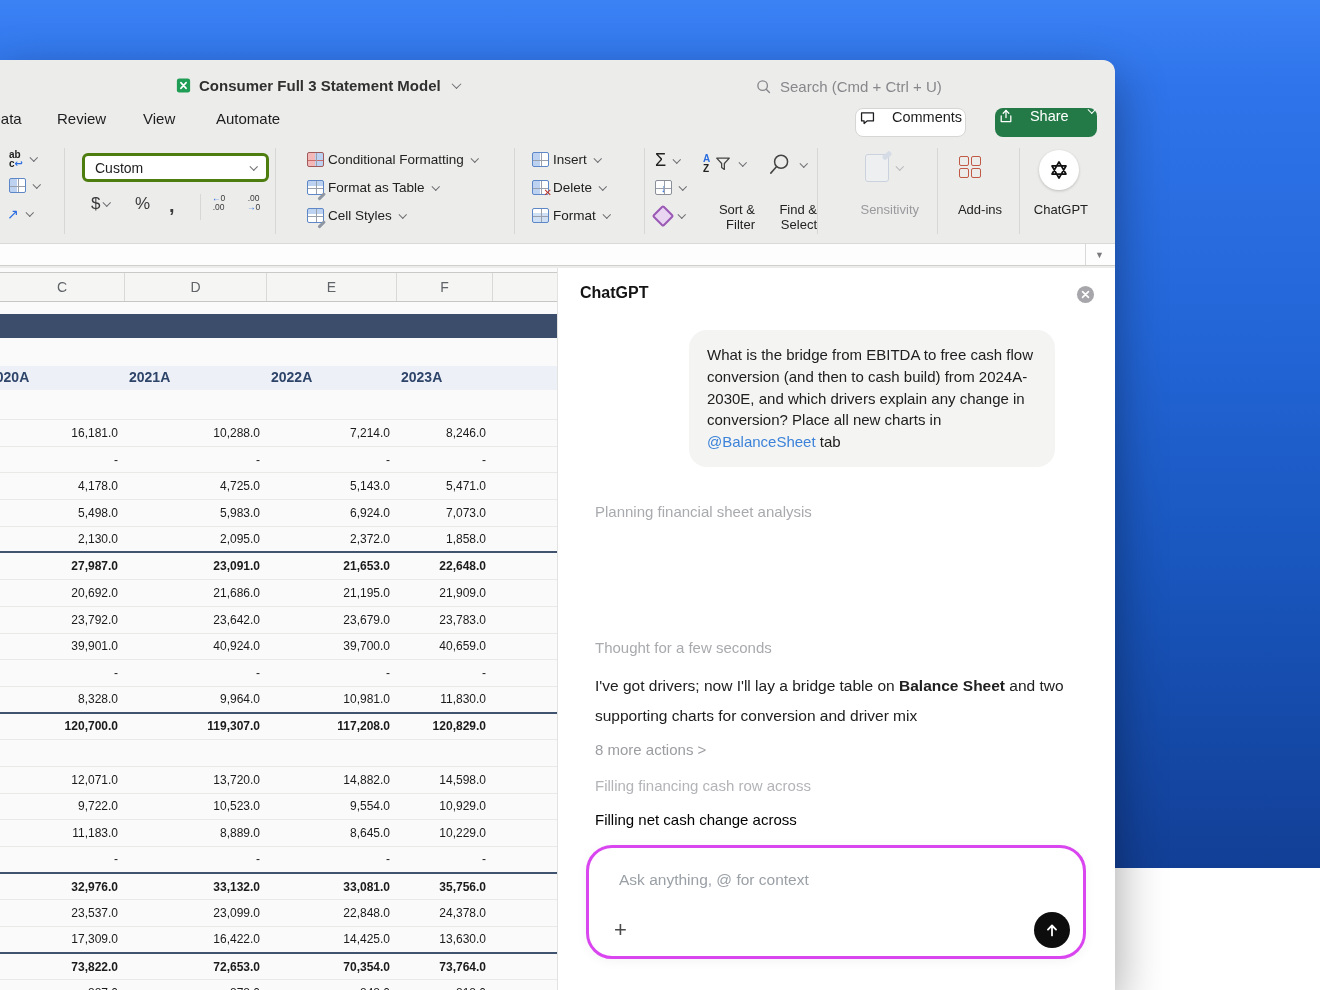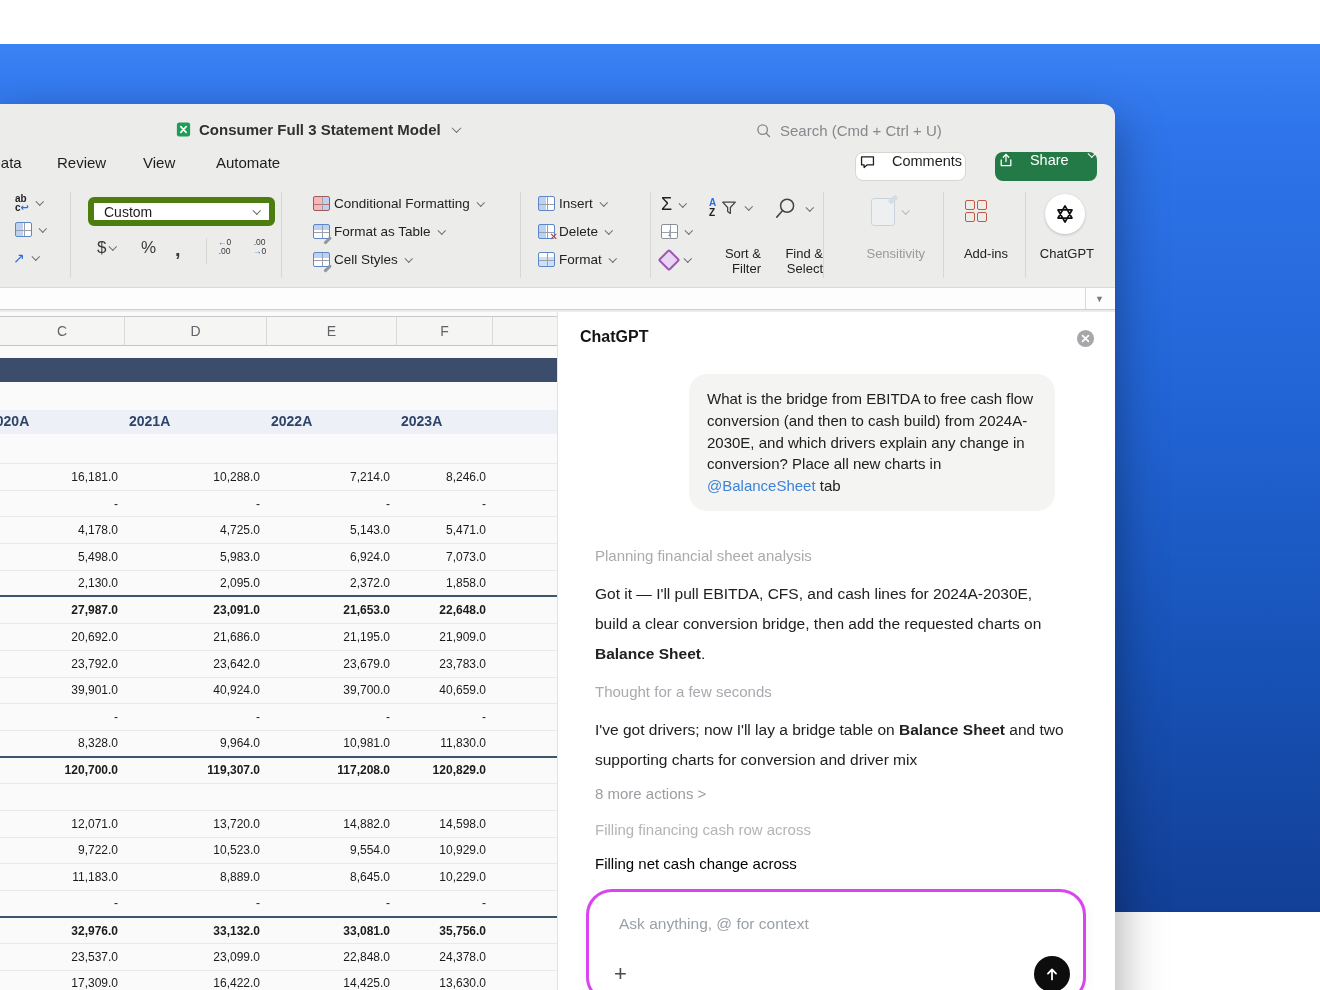--- a/index.html
+++ b/index.html
@@ -1,18 +1,18 @@
 <!DOCTYPE html>
 <html><head>
 <meta charset="utf-8">
 <style>
   html,body{margin:0;padding:0;width:1320px;height:990px;overflow:hidden;
     font-family:"Liberation Sans","DejaVu Sans",sans-serif;}
   .screen{position:relative;width:1320px;height:868px;
-    background:linear-gradient(180deg,#3b82f5 0%,#2f74ea 10%,#2366d8 38%,#1854ba 68%,#123f96 100%);margin-top:44px;}
+    background:linear-gradient(180deg,#3b82f5 0%,#2f74ea 10%,#2366d8 38%,#1854ba 68%,#123f96 100%);}
   
   .window{position:absolute;left:0;top:60px;width:1115px;height:930px;background:#ececea;
     border-radius:0 12px 0 0;box-shadow:0 18px 50px rgba(0,0,0,.38);overflow:hidden;}
   
   .titlebar{position:absolute;left:0;top:0;width:100%;height:48px;}
   .doc-title{position:absolute;left:175px;top:17px;display:flex;align-items:center;gap:7px;
     font-size:15px;font-weight:600;color:#303030;}
   .searchbar{position:absolute;left:755px;top:18px;display:flex;align-items:center;gap:8px;
     font-size:15px;color:#87878c;}
   .chev{display:inline-block;width:6px;height:6px;border-right:1.6px solid #6e6e73;
@@ -20,37 +20,37 @@
   .chev.sm{width:4.5px;height:4.5px;margin-left:4px;}
   .chev.white{border-color:#fff;}
   
   .tabrow{position:absolute;left:0;top:48px;width:100%;height:32px;}
   .tab{position:absolute;top:2px;font-size:15px;color:#1d1d1f;cursor:default;}
   .topbtn{position:absolute;top:0;height:29px;border-radius:8px;display:flex;align-items:flex-start;
     justify-content:center;gap:16px;font-size:14.5px;box-sizing:border-box;}
   .btn-comments{left:855px;width:111px;background:#fff;border:1px solid #d6d6d4;color:#1d1d1f;}
   .btn-share{left:995px;width:102px;background:#237a47;color:#fff;font-weight:500;}
   
-  .ribbon{position:absolute;left:13px;top:80px;width:100%;height:102px;}
+  .ribbon{position:absolute;left:7px;top:80px;width:100%;height:102px;}
   .rdiv{position:absolute;top:8px;height:86px;width:1px;background:#d7d7d5;}
   .ric{position:absolute;display:flex;align-items:center;gap:4px;font-size:13.5px;color:#222;}
   .riclabel{white-space:nowrap;}
   .grid-ic{width:17px;height:15px;border:1.2px solid #8a8f98;border-radius:2px;position:relative;
     background:linear-gradient(#fff,#fff);box-sizing:border-box;flex:none;}
   .grid-ic:before{content:"";position:absolute;left:0;right:0;top:50%;height:1px;background:#9aa0ab;}
   .grid-ic:after{content:"";position:absolute;top:0;bottom:0;left:50%;width:1px;background:#9aa0ab;}
   .cf:before{background:#c96a6a;}  .cf{border-color:#a05a5a;background:linear-gradient(90deg,#f3b8b8 50%,#bcd2f0 50%);}
   .tbl{border-color:#5d87c6;background:linear-gradient(180deg,#bcd2f0 40%,#fff 40%);}
   .ins{border-color:#5d87c6;background:linear-gradient(90deg,#bcd2f0 45%,#fff 45%);}
   .fmt{border-color:#5d87c6;background:linear-gradient(180deg,#fff 30%,#cfe0f5 30%);}
   .redx{position:absolute;right:-4px;bottom:-4px;color:#c0392b;font-size:10px;font-weight:700;line-height:1;}
   .pencil{position:absolute;right:-3px;bottom:-3px;width:9px;height:2.5px;background:#8f97a3;
     transform:rotate(-45deg);border-radius:1px;}
   .select{position:absolute;left:75px;top:13px;width:187px;height:29px;background:#fff;
-    border:6px solid #4d7c0f;border-radius:6px;display:flex;align-items:center;
+    border:3px solid #4d7c0f;border-radius:6px;display:flex;align-items:center;
     padding:0 10px;font-size:14px;color:#1d1d1f;box-sizing:border-box;justify-content:space-between;}
   .numbtn{position:absolute;top:54px;font-size:17px;color:#3a3a3c;display:flex;align-items:center;}
   .dec{display:flex;flex-direction:column;font-size:8.5px;line-height:9px;color:#3a3a3c;align-items:center;}
   .dec .arr{color:#2b6de0;}
   .stackAZ{display:flex;flex-direction:column;font-size:10px;line-height:10px;font-weight:700;}
   .stackAZ .a{color:#2b6de0;}
   .two-line{position:absolute;width:58px;text-align:right;font-size:13px;line-height:15px;color:#222;}
   .gray-label{color:#9a9a9e;}
   .circle-logo{width:40px;height:40px;border-radius:50%;background:#fff;box-shadow:0 1px 3px rgba(0,0,0,.2);
     display:flex;align-items:center;justify-content:center;}
@@ -506,23 +506,20 @@
               <path d="M6.9 6.9l6.2 6.2M13.1 6.9l-6.2 6.2" stroke="#fff" stroke-width="1.8" stroke-linecap="round"></path>
             </svg>
         </div>
 
         <div class="bubble">
           <span>What is the bridge from EBITDA to free cash flow conversion (and then to cash build) from 2024A-2030E, and which drivers explain any change in conversion? Place all new charts in </span><span class="mention">@BalanceSheet</span><span> tab</span>
         </div>
 
         <div class="status" style="top:235px">Planning financial sheet analysis</div>
 
-        <div class="para" style="top:267px">
-          <span>Got it — I'll pull EBITDA, CFS, and cash lines for 2024A-2030E, build a clear conversion bridge, then add the requested charts on </span><b>Balance Sheet</b><span>.</span>
-        </div>
 
         <div class="status" style="top:371px">Thought for a few seconds</div>
 
         <div class="para" style="top:403px">
           <span>I've got drivers; now I'll lay a bridge table on </span><b>Balance Sheet</b><span> and two supporting charts for conversion and driver mix</span>
         </div>
 
         <div class="status" style="top:473px;color:#9c9da1;">8 more actions &gt;</div>
         <div class="status faded1" style="top:509px">Filling financing cash row across</div>
         <div class="status faded2" style="top:543px">Filling net cash change across</div>

